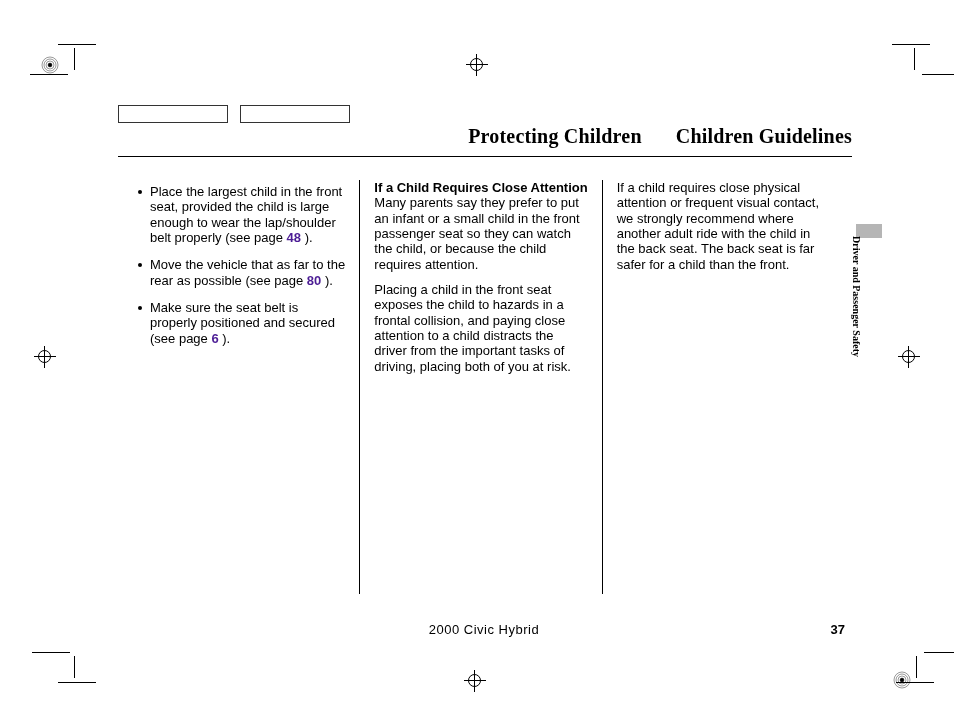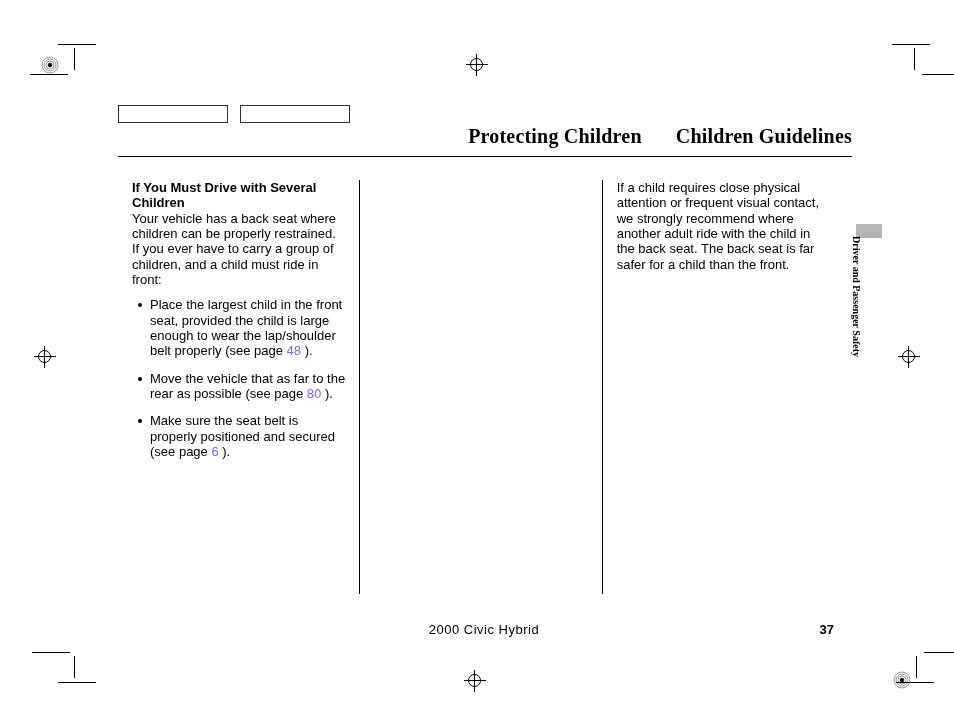--- a/index.html
+++ b/index.html
@@ -48,26 +48,26 @@
 
   
   .body { position: absolute; top: 180px; left: 118px; right: 110px; bottom: 116px; display: flex; font-family: "Helvetica Neue", Helvetica, Arial, sans-serif; font-size: 13px; line-height: 1.18; }
   .col { flex: 1 1 0; padding: 0 14px 8px 14px; }
   .col + .col { border-left: 1px solid #000; }
   .subhead { font-weight: bold; }
   .col p { margin-bottom: 10px; }
   .col ul { list-style: none; margin-left: 4px; margin-top: 4px; }
   .col ul li { position: relative; padding-left: 14px; margin-bottom: 12px; }
   .col ul li::before { content: ""; position: absolute; left: 2px; top: 6px; width: 4px; height: 4px; background: #000; border-radius: 50%; }
-  .pglink { color: #8b5cf6; }
+  .pglink { color: #4c1d95; font-weight: bold; }
 
   
   .footer { position: absolute; bottom: 88px; left: 118px; right: 104px; font-family: "Helvetica Neue", Arial, sans-serif; }
   .footer .model { position: absolute; left: 50%; transform: translateX(-50%); font-size: 13px; letter-spacing: 0.5px; }
-  .footer .pagenum { position: absolute; right: 16px; font-size: 13px; font-weight: bold; }
+  .footer .pagenum { position: absolute; right: 5px; font-size: 13px; font-weight: bold; }
 </style>
 </head>
 <body>
 
 <div class="crop tl">
   <div class="h1" style="top:0; left:28px;"></div>
   <div class="h2" style="top:30px; left:0;"></div>
   <div class="v" style="top:4px; left:44px;"></div>
 </div>
 <div class="crop tr">
@@ -131,38 +131,39 @@
   <span class="header-title">Children Guidelines</span>
   <div class="header-rule"></div>
 </div>
 
 <div class="side-tab-box"></div>
 <div class="side-tab-label">Driver and Passenger Safety</div>
 
 <div class="body">
 
   <div class="col">
-    <p>
-      <span class="subhead">If You Must Drive with Several Children</span><br>
-      <span>Your vehicle has a back seat where children can be properly restrained. If you ever have to carry a group of children, and a child must ride in front:</span>
-    </p>
     <ul>
       <li>
         <span>Place the largest child in the front seat, provided the child is large enough to wear the lap/shoulder belt properly (see page </span><span class="pglink">48</span><span> ).</span>
       </li>
       <li>
         <span>Move the vehicle that as far to the rear as possible (see page  </span><span class="pglink">80</span><span>  ).</span>
       </li>
       <li>
         <span>Make sure the seat belt is properly positioned and secured (see page </span><span class="pglink">6</span><span> ).</span>
       </li>
     </ul>
   </div>
 
   <div class="col">
+    <p>
+      <span class="subhead">If a Child Requires Close Attention</span><br>
+      <span>Many parents say they prefer to put an infant or a small child in the front passenger seat so they can watch the child, or because the child requires attention.</span>
+    </p>
+    <p>Placing a child in the front seat exposes the child to hazards in a frontal collision, and paying close attention to a child distracts the driver from the important tasks of driving, placing both of you at risk.</p>
   </div>
 
   <div class="col">
     <p>If a child requires close physical attention or frequent visual contact, we strongly recommend where another adult ride with the child in the back seat. The back seat is far safer for a child than the front.</p>
   </div>
 
 </div>
 
 <div class="footer">
   <span class="model">2000  Civic  Hybrid</span>

